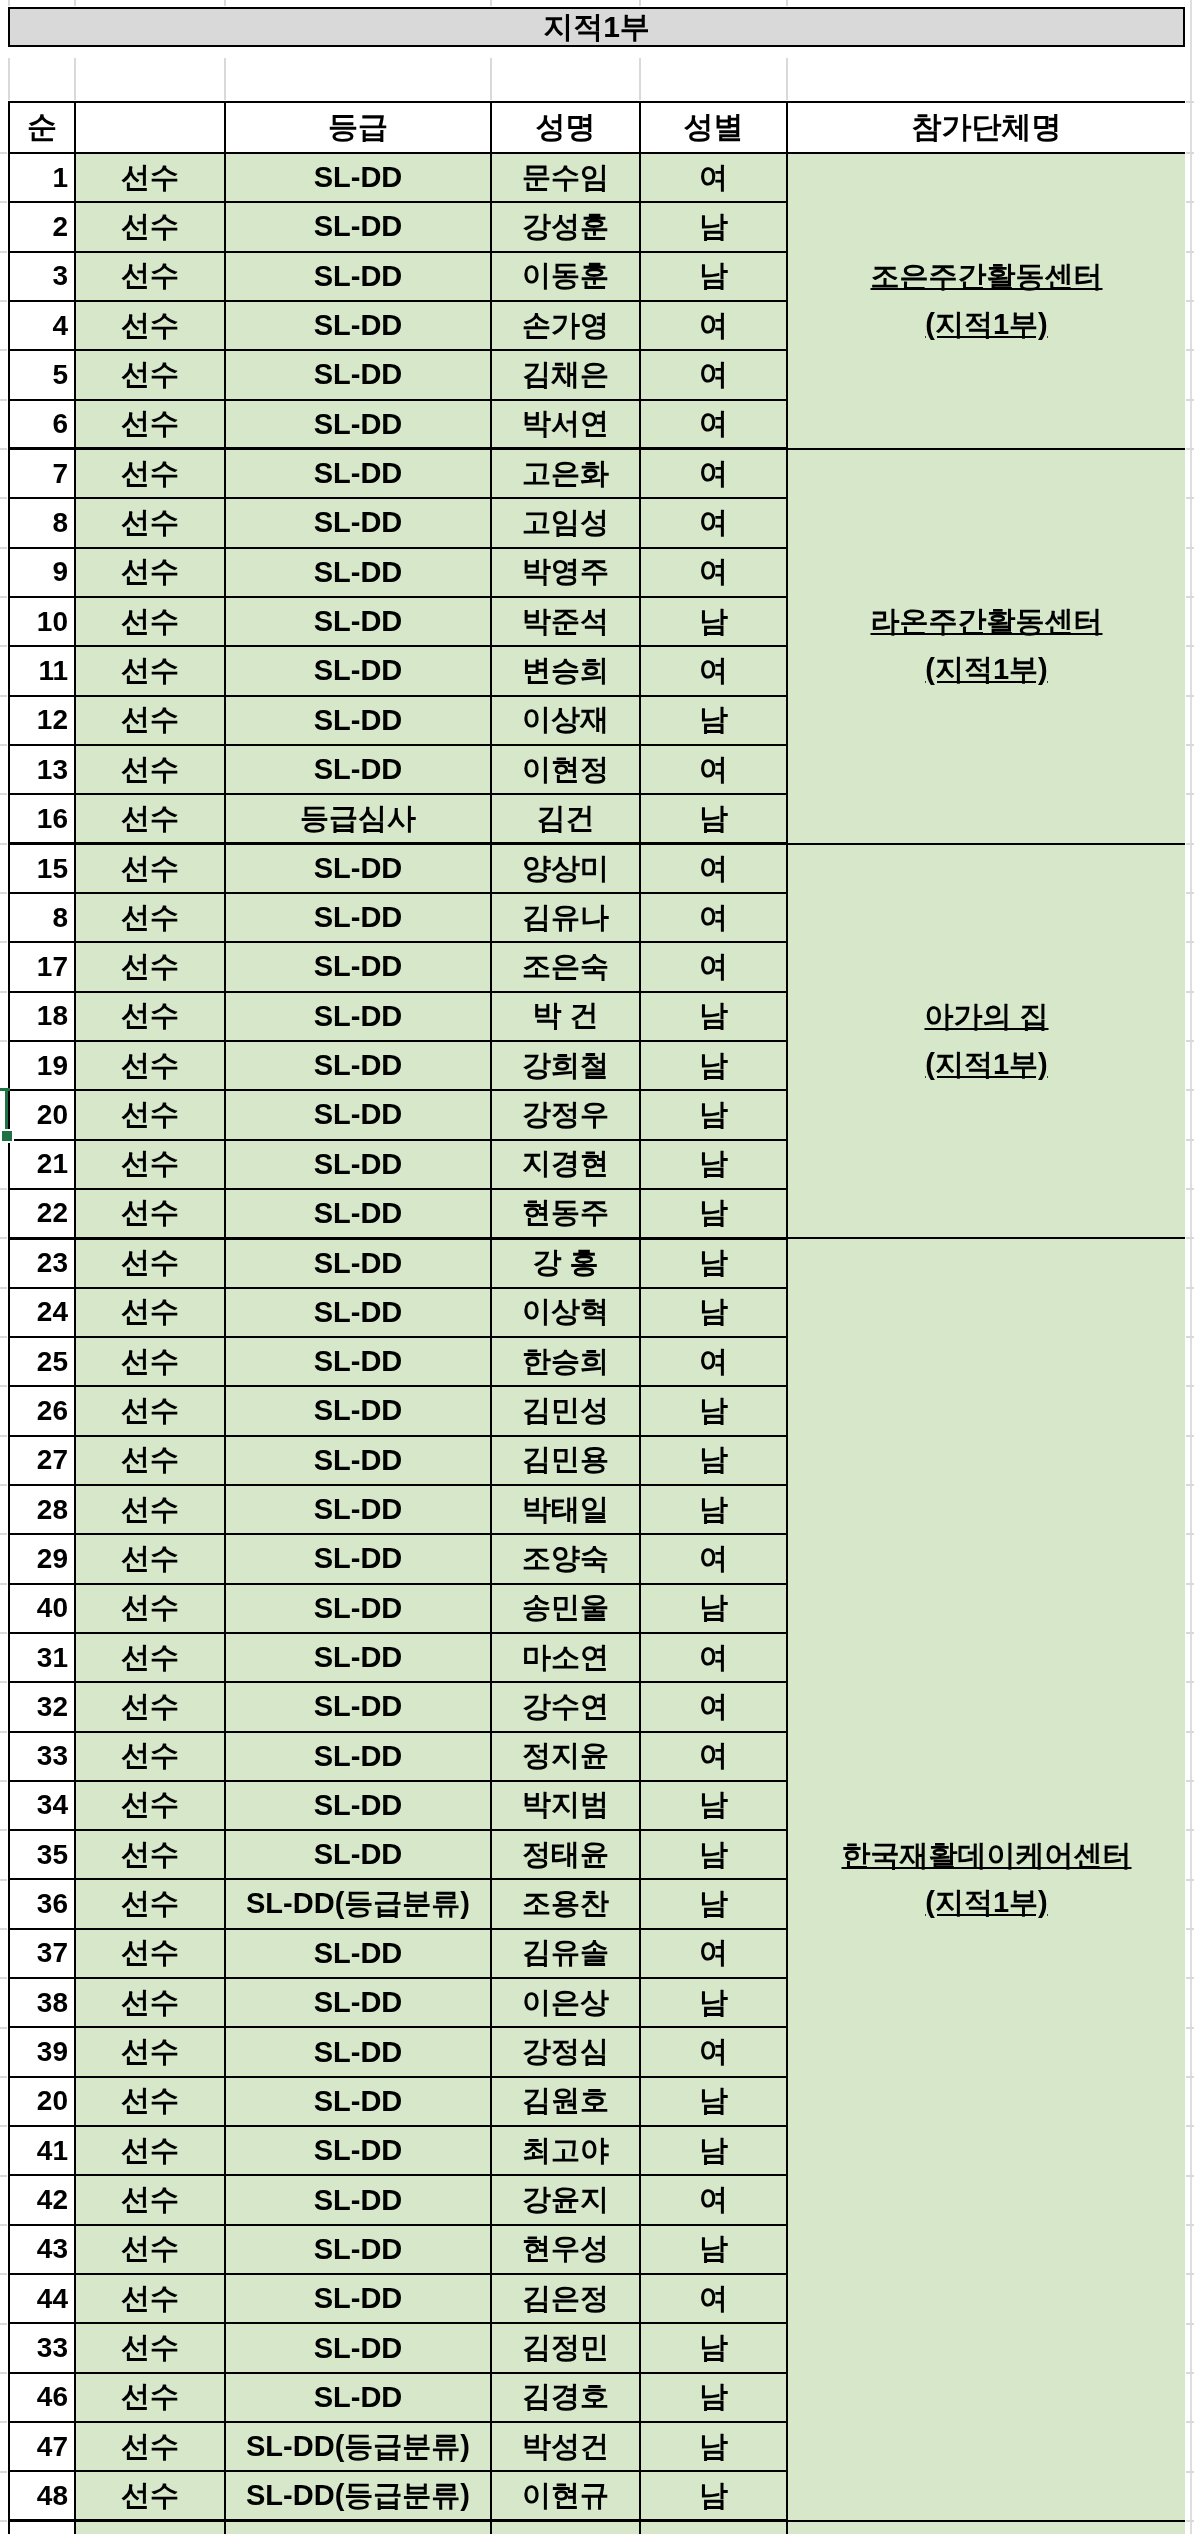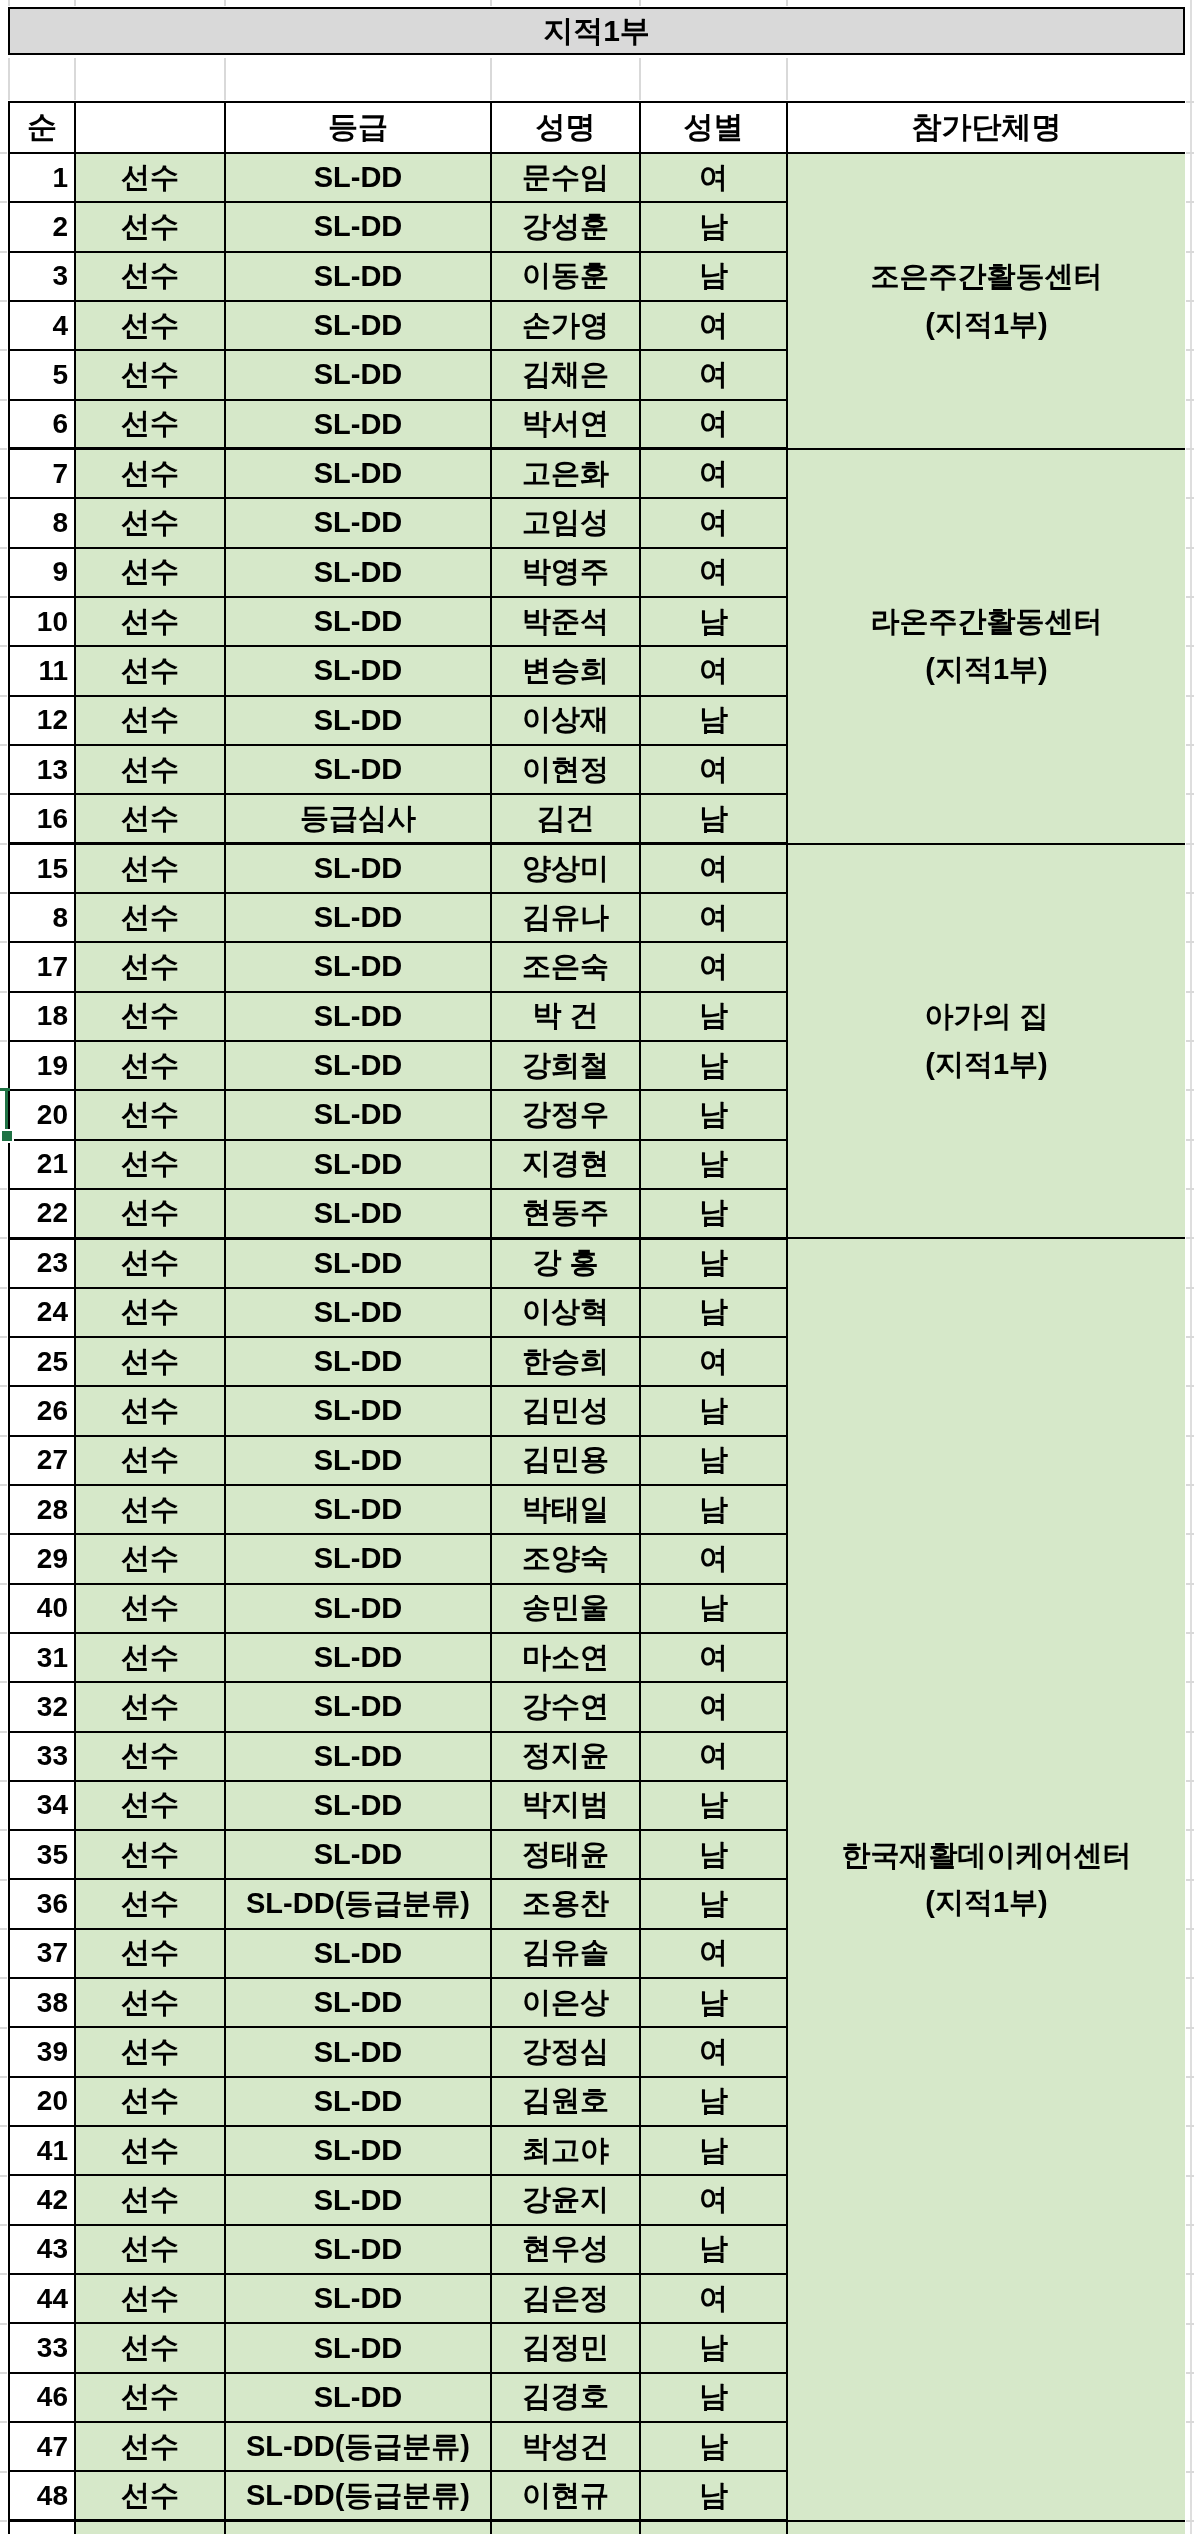--- a/index.html
+++ b/index.html
@@ -13,40 +13,40 @@
   .vgrid.top { top:0; height:6px; }
   .vgrid.gap { top:58px; height:42px; }
   .vgrid.full { top:0; height:2534px; background:#dedede; width:2px; }
   .hstrip { position:absolute; background:repeating-linear-gradient(to bottom,#d9d9d9 0 2px,transparent 2px 49.333px); }
   .hstrip.right { left:1186px; width:8px; top:152px; height:2382px; }
   .hstrip.left  { left:0; width:7px; top:152px; height:2382px; }
   .hline-single { position:absolute; left:1186px; width:8px; height:2px; background:#d9d9d9; }
 
   
   .title-box {
-    position:absolute; left:8px; top:7px; width:1177px; height:48px;
+    position:absolute; left:8px; top:7px; width:1177px; height:40px;
     background:#d9d9d9; border:2px solid #000;
     display:flex; align-items:center; justify-content:center;
     font-size:30px; font-weight:700;
   }
 
   
   .grid-wrap { position:absolute; left:8px; top:101px; width:1177px; height:2433px; overflow:hidden; }
   table { border-collapse:collapse; table-layout:fixed; width:1177px; }
   th, td {
     border:2px solid #000; padding:0; text-align:center; vertical-align:middle;
     font-size:29px; font-weight:700; overflow:hidden; white-space:nowrap;
   }
   thead tr { height:51px; }
   thead th { background:#ffffff; font-size:30px; }
   tbody tr { height:49.333px; }
   tbody td { background:#d6e8c9; }
   td.c-seq { background:#ffffff; text-align:right; padding-right:6px; font-size:28px; }
   tr.group-end td { border-bottom-width:3px; }
-  td.c-org { line-height:1.65; }
+  td.c-org { line-height:1.65;text-decoration:underline; }
   th.h-seq { border-right-width:2px; }
 
   
   .sel-top   { position:absolute; left:0; top:1088px; width:10px; height:3px; background:#1f7244; }
   .sel-vline { position:absolute; left:5px; top:1088px; width:3px; height:43px; background:#1f7244; }
   .sel-handle{ position:absolute; left:0; top:1129px; width:14px; height:14px; background:#1f7244; border:2px solid #ffffff; }
 </style>
 </head>
 <body>
 

